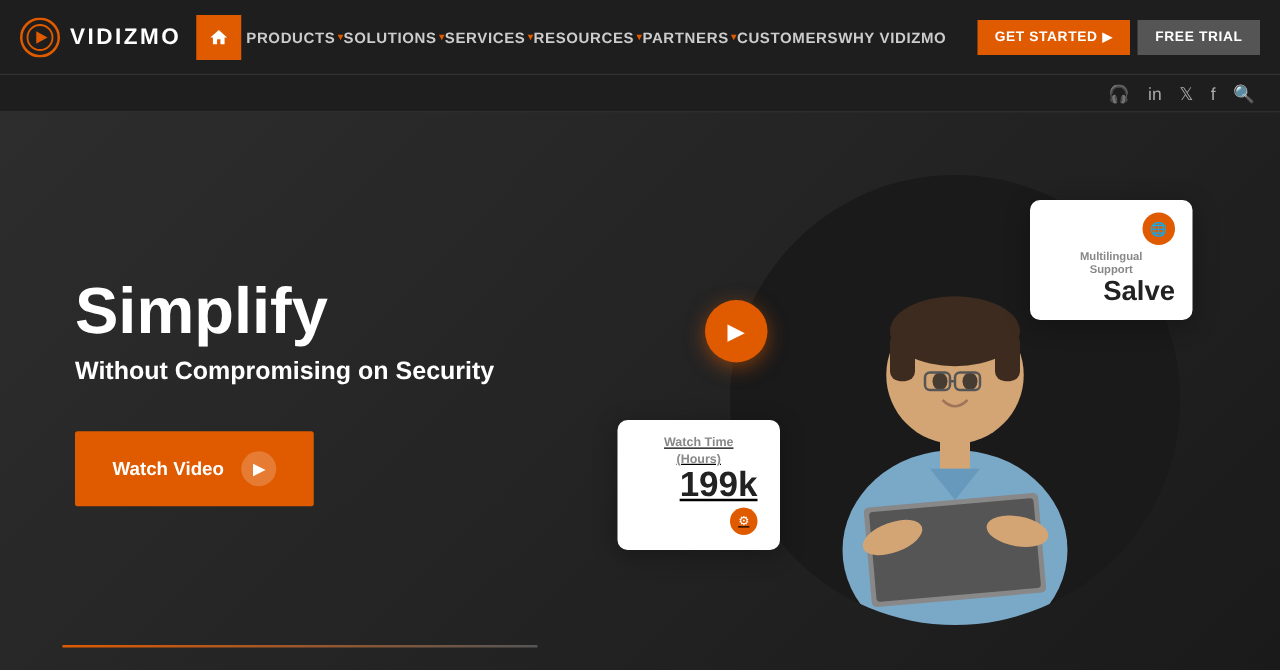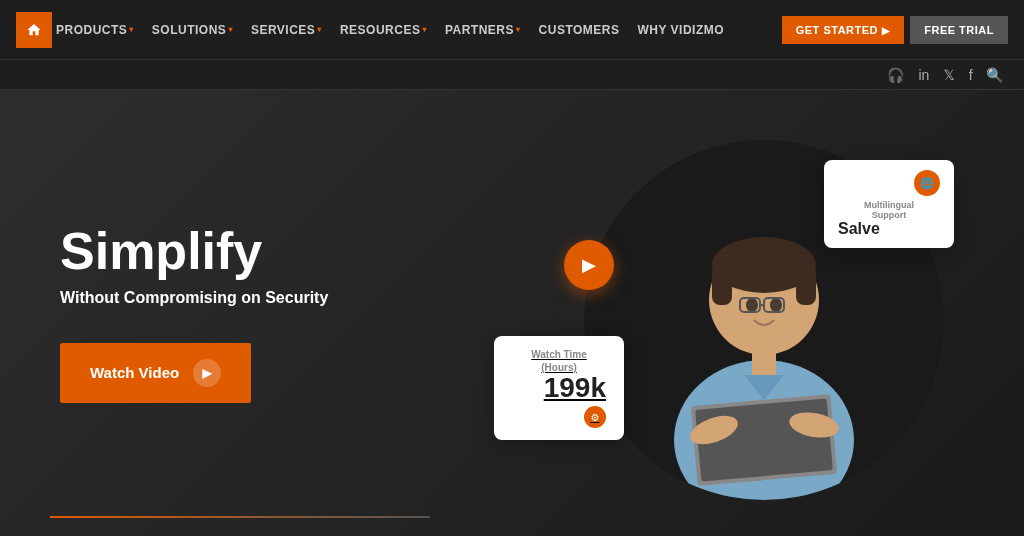--- a/index.html
+++ b/index.html
@@ -48,21 +48,20 @@
       display: flex;
       align-items: center;
       justify-content: center;
       margin-right: 4px;
       flex-shrink: 0;
     }
 
     .nav-links {
       display: flex;
       align-items: flex-end;
-      gap: 18px;
       flex: 1;
     }
 
     .nav-link {
       color: #ccc;
       font-size: 12px;
       font-weight: 600;
       cursor: pointer;
       white-space: nowrap;
       display: flex;
@@ -156,21 +155,21 @@
     .hero-subtitle {
       color: #e05a00;
       font-size: 42px;
       font-weight: 900;
       line-height: 1.1;
       margin-bottom: 10px;
     }
 
     .hero-tagline {
       color: #fff;
-      font-size: 16px;
+      font-size: 20px;
       font-weight: 700;
       margin-bottom: 36px;
     }
 
     .watch-video-btn {
       background: #e05a00;
       color: #fff;
       font-size: 15px;
       font-weight: 700;
       padding: 16px 30px;
@@ -316,24 +315,24 @@
     }
 
     .multilingual-label {
       font-size: 9px;
       color: #888;
       font-weight: 600;
       text-align: center;
     }
 
     .multilingual-value {
-      font-size: 16px;
+      font-size: 22px;
       font-weight: 900;
       color: #222;
-      text-align: left;
+      text-align: right;
     }
 
     .multilingual-icon {
       display: flex;
       justify-content: flex-end;
       margin-bottom: 4px;
     }
 
     .lang-icon-small {
       width: 26px;
@@ -344,20 +343,29 @@
       align-items: center;
       justify-content: center;
       font-size: 11px;
       color: #fff;
     }
   </style>
 </head>
 <body>
 
 <nav>
+  <div class="logo-area">
+
+    <svg class="logo-icon" viewBox="0 0 32 32">
+      <circle cx="16" cy="16" r="15" fill="none" stroke="#e05a00" stroke-width="2"></circle>
+      <circle cx="16" cy="16" r="10" fill="none" stroke="#e05a00" stroke-width="1.5"></circle>
+      <polygon points="13,11 22,16 13,21" fill="#e05a00"></polygon>
+    </svg>
+    <span class="logo-text">VIDIZMO</span>
+  </div>
 
   <div class="home-btn">
     <svg width="16" height="16" viewBox="0 0 24 24" fill="white">
       <path d="M10 20v-6h4v6h5v-8h3L12 3 2 12h3v8z"></path>
     </svg>
   </div>
 
   <div class="nav-links">
     <span class="nav-link">
       <span>PRODUCTS</span>

